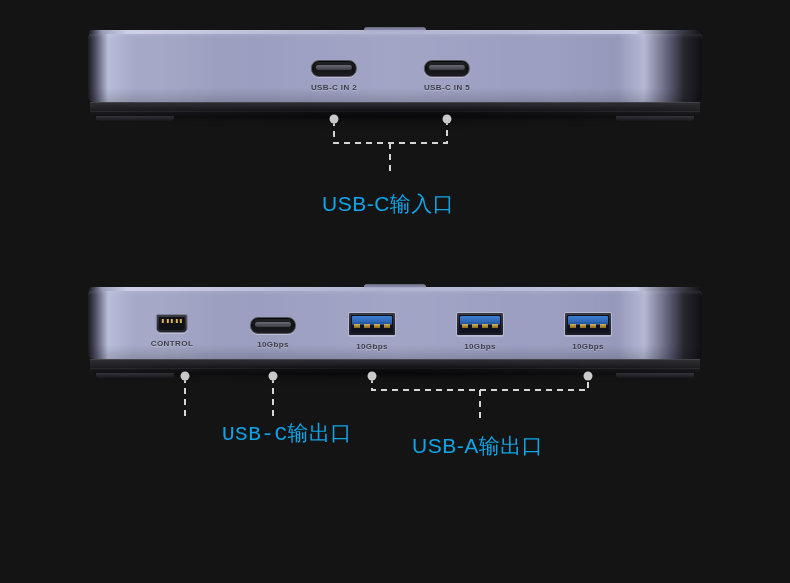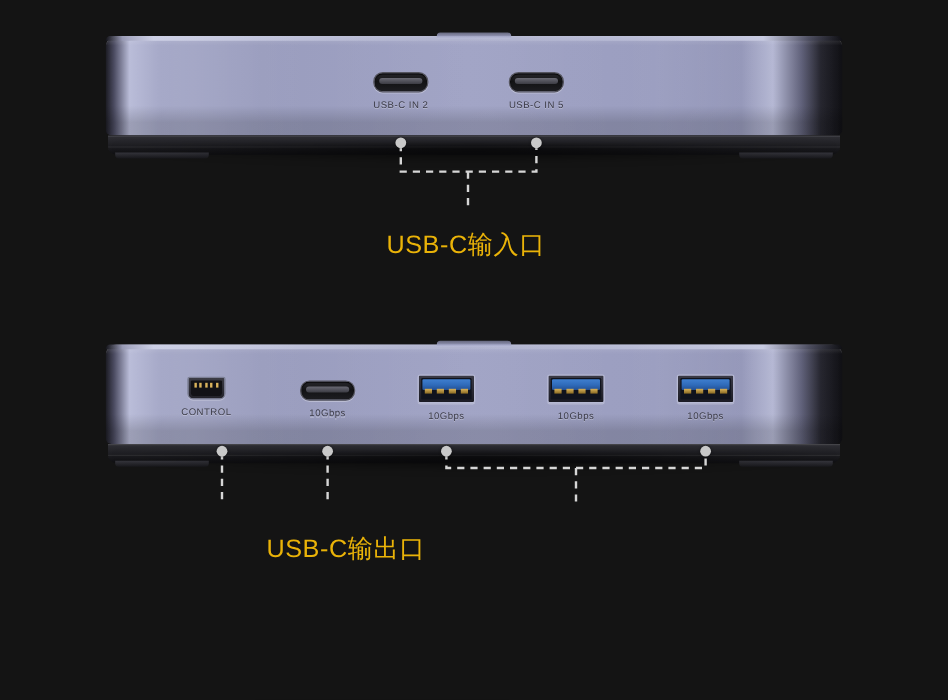--- a/index.html
+++ b/index.html
@@ -41,21 +41,21 @@
     bottom: -6px;
     height: 14px;
     background: radial-gradient(ellipse at 50% 0%, rgba(0,0,0,0.85) 0%, rgba(0,0,0,0) 72%);
     filter: blur(3px);
     pointer-events: none;
   }
 
   
   .face {
     position: relative;
-    height: 83px;
+    height: 72px;
     border-radius: 9px 9px 5px 5px;
     background:
       linear-gradient(180deg,
         rgba(255,255,255,0.26) 0px,
         rgba(255,255,255,0.10) 3px,
         rgba(255,255,255,0.00) 8px,
         rgba(0,0,0,0.00) 58px,
         rgba(0,0,0,0.16) 72px),
       linear-gradient(90deg,
         #1b1b22 0px,
@@ -64,20 +64,21 @@
         #a3a6c6 46px,
         #9a9dbe 130px,
         #9fa2c4 300px,
         #9b9ec0 460px,
         #9093b6 530px,
         #b2b5d2 556px,
         #5c5d76 580px,
         #23232c 596px,
         #101014 614px);
     box-shadow: inset 0 1px 0 rgba(255,255,255,0.16);
+    font-weight: bold;
   }
   
   .face-top-edge {
     position: absolute;
     left: 0; right: 0; top: 0;
     height: 4px;
     border-radius: 9px 9px 0 0;
     background: linear-gradient(90deg,
       rgba(20,20,26,1) 0px,
       rgba(150,152,180,0.85) 14px,
@@ -273,21 +274,21 @@
     height: 9px;
     border-radius: 50%;
     background: #c9c9c9;
     transform: translate(-50%, -50%);
     box-shadow: 0 0 2px rgba(0,0,0,0.6);
   }
 
   
   .caption {
     position: absolute;
-    color: #eab308;
+    color: #0ea5e9;
     font-size: 21px;
     letter-spacing: 0.5px;
     white-space: nowrap;
     font-family: "Liberation Sans", "DejaVu Sans", sans-serif;
   }
 </style>
 </head>
 <body>
 
 <div class="stage">
@@ -413,16 +414,17 @@
   <div class="dot" style="left:447px; top:119px;"></div>
 
   <div class="dot" style="left:185px; top:376px;"></div>
   <div class="dot" style="left:273px; top:376px;"></div>
   <div class="dot" style="left:372px; top:376px;"></div>
   <div class="dot" style="left:588px; top:376px;"></div>
 
   <div class="caption" style="left:322px; top:190px;">USB-C输入口</div>
 
 
-  <div class="caption" style="left:222px; top:443px;">USB-C输出口</div>
-
+  <div class="caption" style="left:222px; top:419px;font-family:Liberation Mono, monospace;">USB-C输出口</div>
+
+  <div class="caption" style="left:412px; top:432px;">USB-A输出口</div>
 
 </div>
 
 </body></html>

